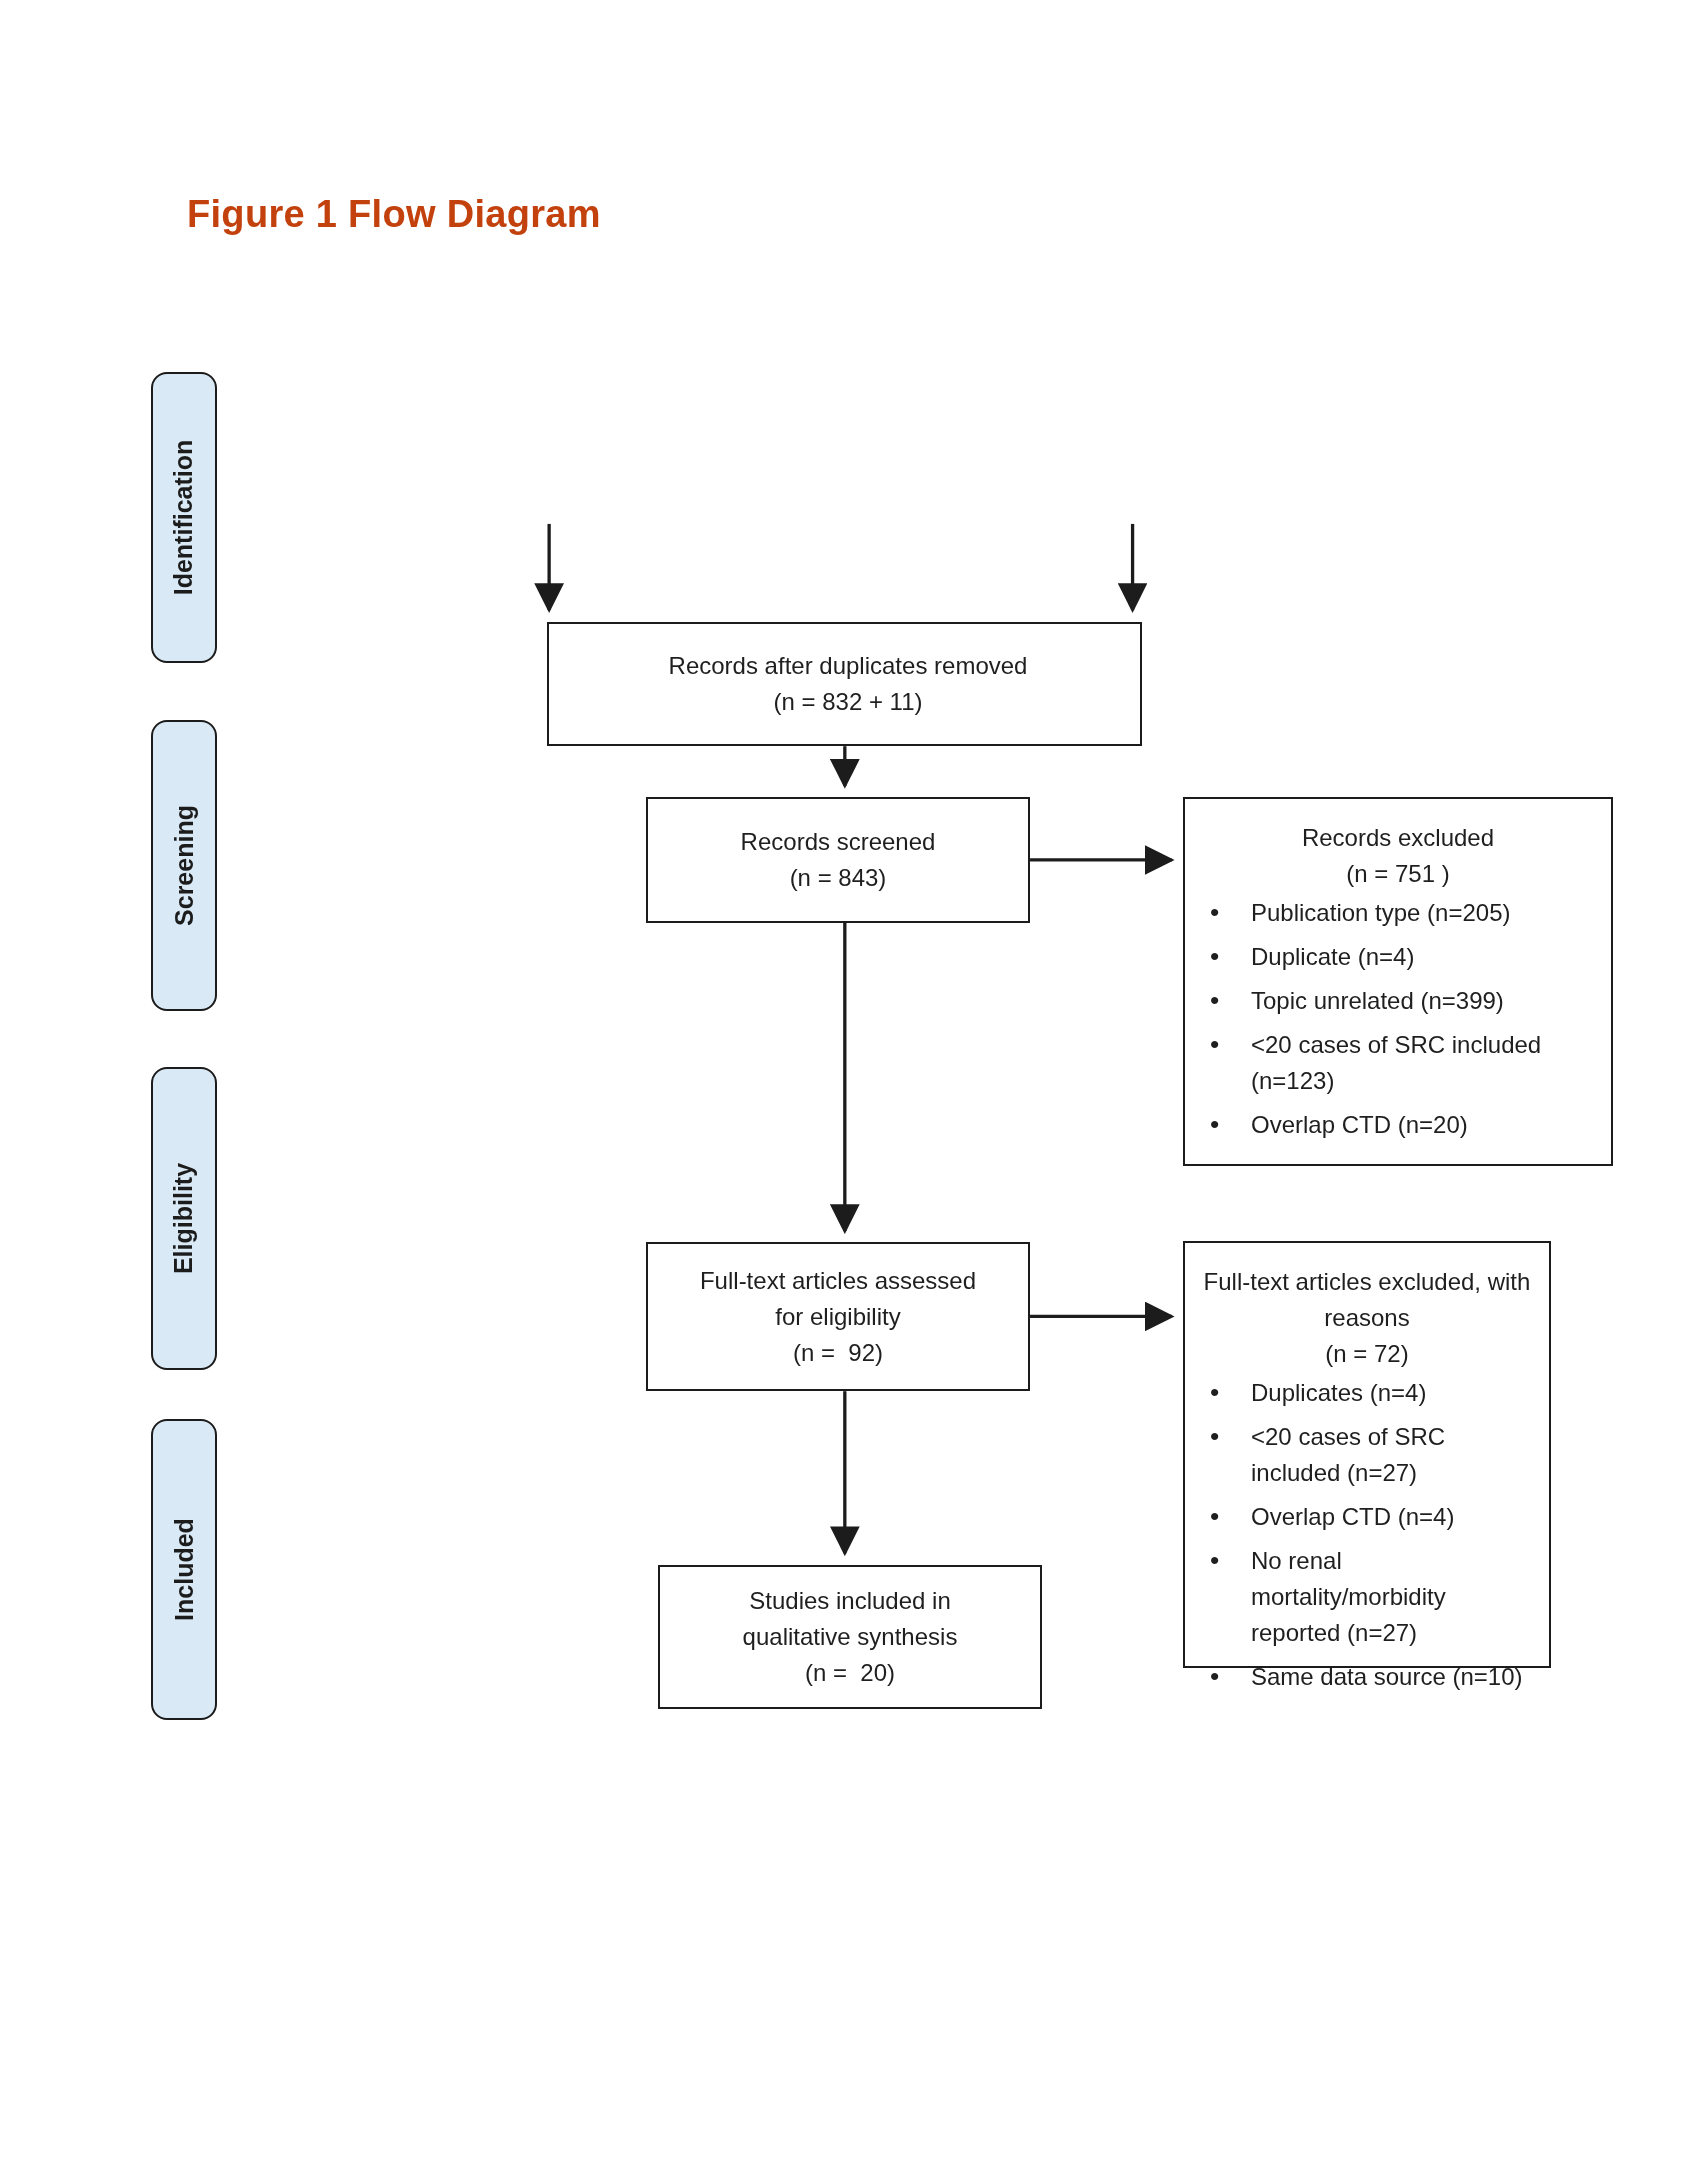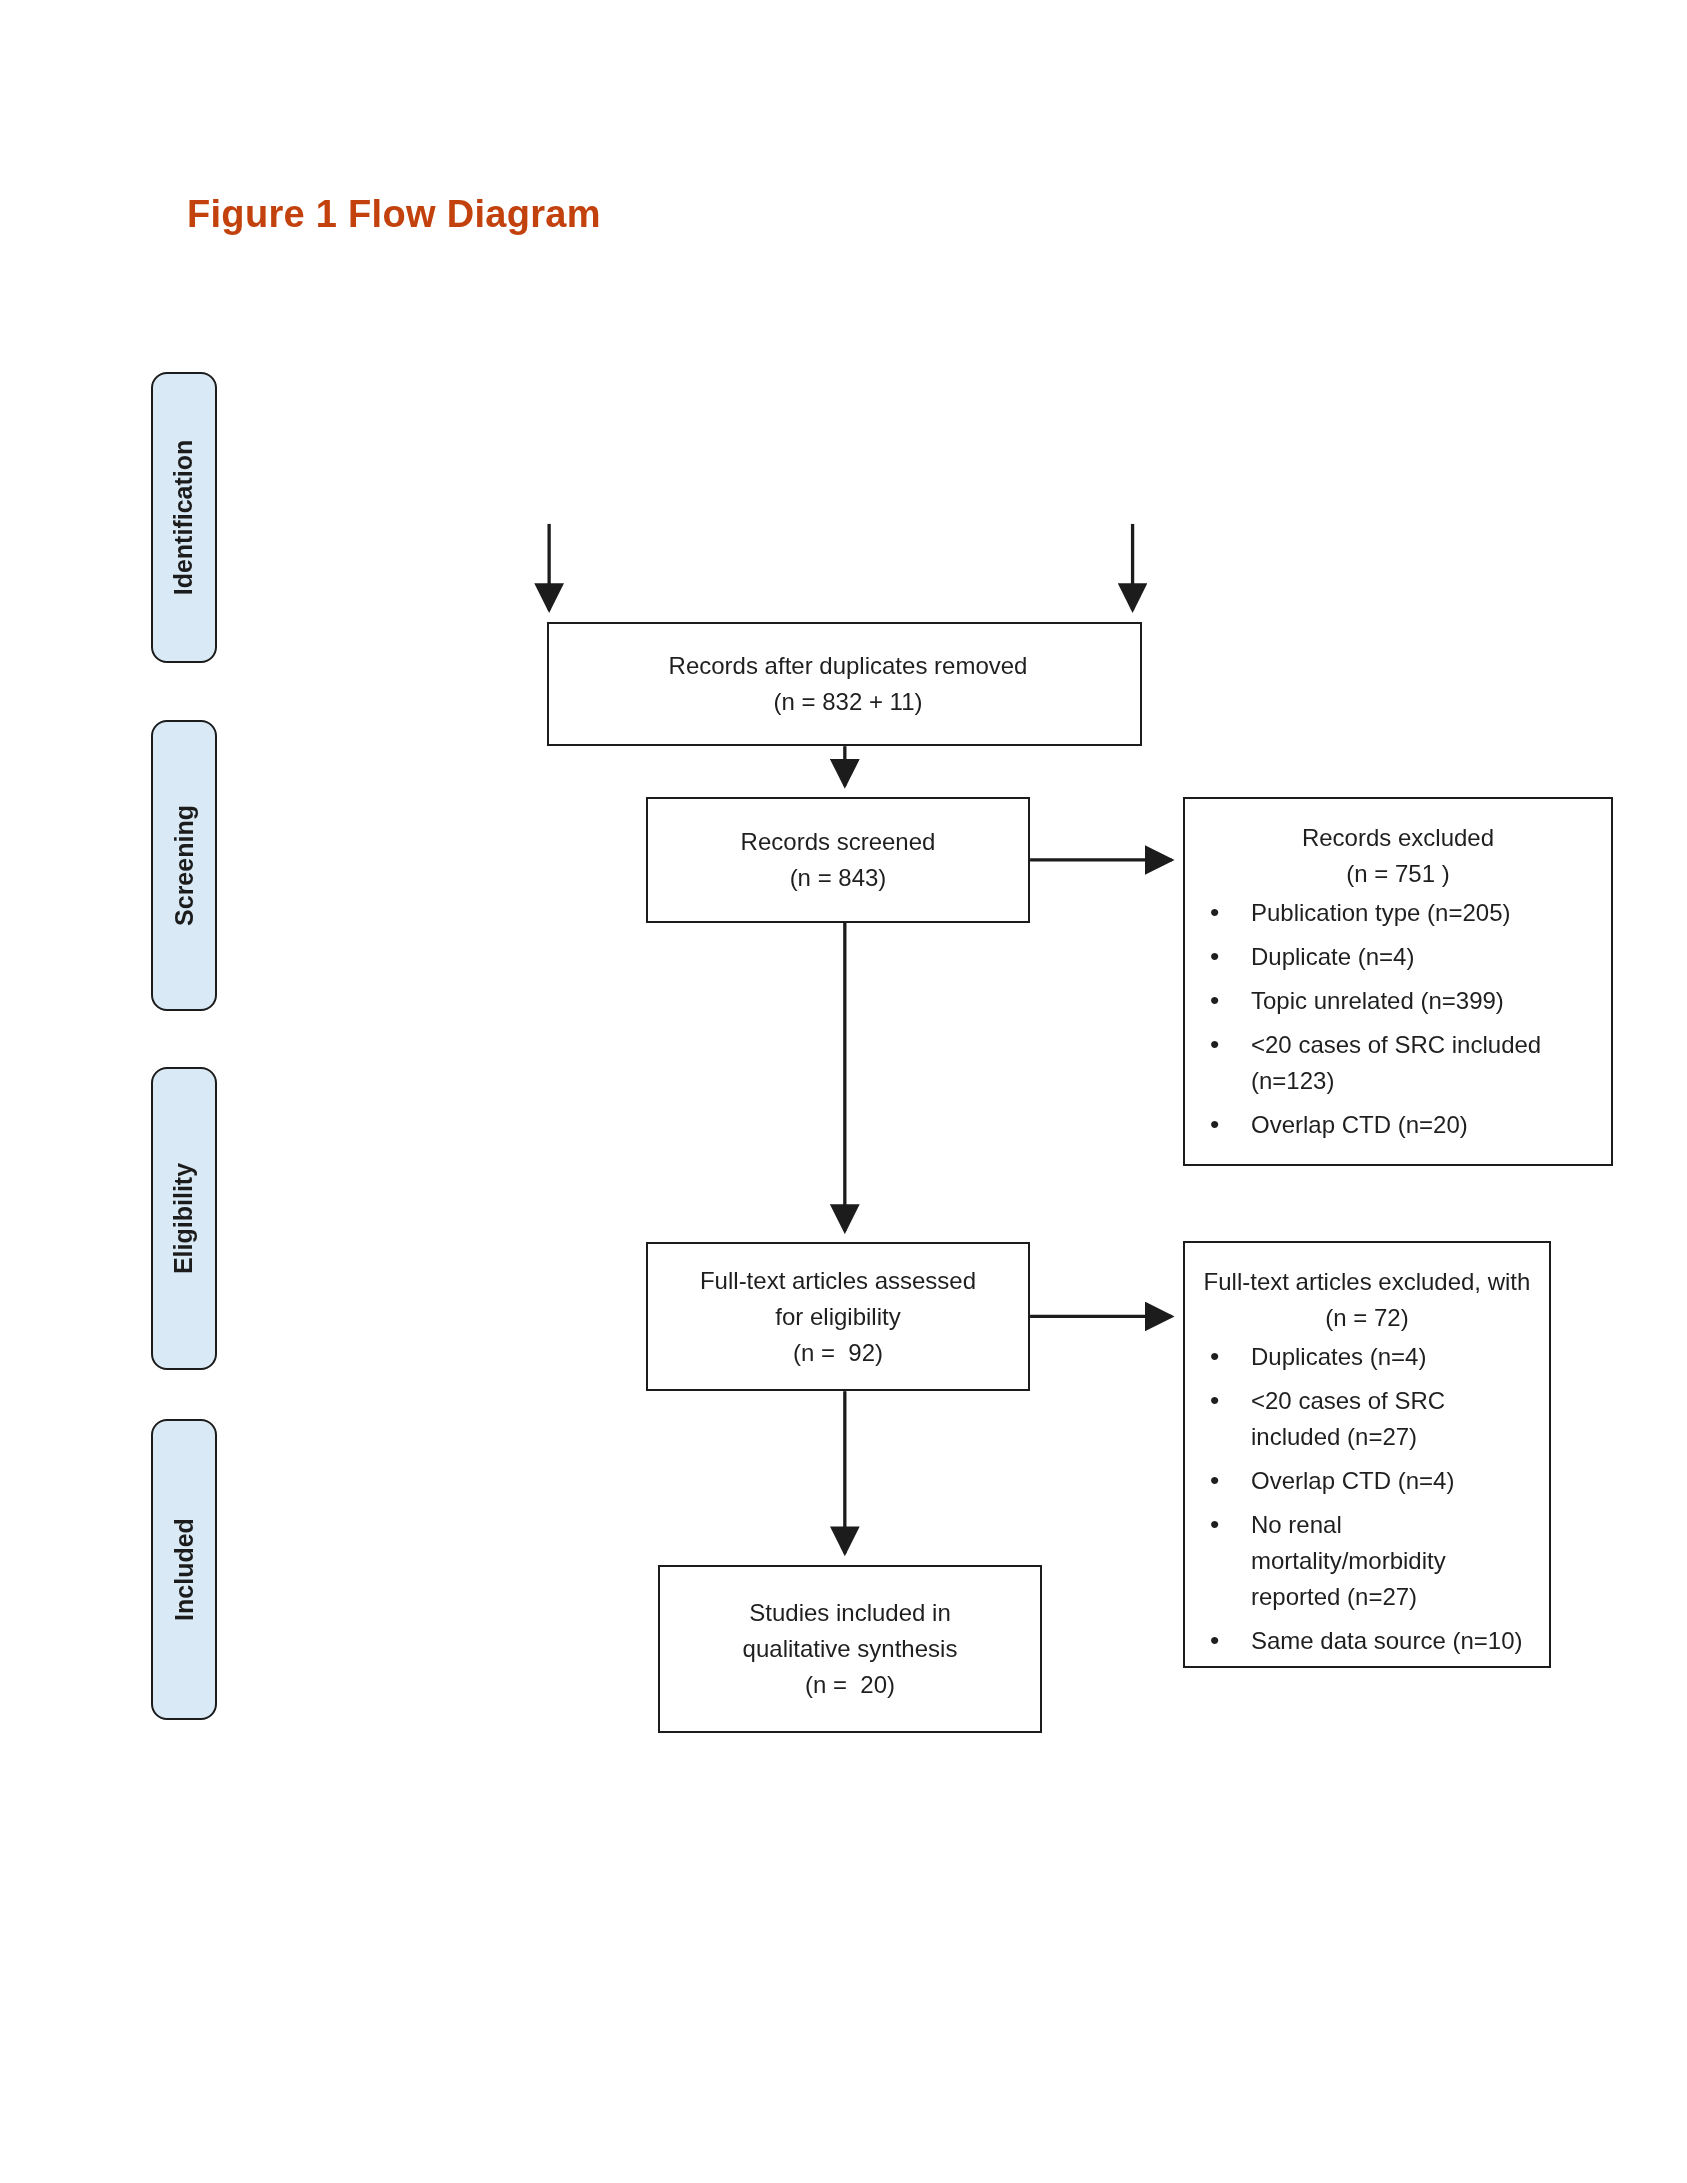--- a/index.html
+++ b/index.html
@@ -122,32 +122,33 @@
     <div class="lines">
         <div>Full-text articles assessed</div>
         <div>for eligibility</div>
         <div>(n =  92)</div>
       </div>
   </div>
 
   <div class="box excl" style="left:1183px; top:1241px; width:368px; height:427px;">
     <div class="excl-title">
         <div>Full-text articles excluded, with</div>
+        <div>reasons</div>
         <div>(n = 72)</div>
       </div>
     <ul class="bullets">
         <li>Duplicates (n=4)</li>
         <li>&lt;20 cases of SRC included (n=27)</li>
         <li>Overlap CTD (n=4)</li>
         <li>No renal mortality/morbidity reported (n=27)</li>
         <li>Same data source (n=10)</li>
       </ul>
   </div>
 
-  <div class="box" style="left:658px; top:1565px; width:384px; height:168px;">
+  <div class="box" style="left:658px; top:1565px; width:384px; height:144px;">
     <div class="lines">
         <div>Studies included in</div>
         <div>qualitative synthesis</div>
         <div>(n =  20)</div>
       </div>
   </div>
 
   <svg class="arrows" width="1687" height="2183" viewBox="0 0 2550 3300">
     <defs>
       <marker id="ah" viewBox="0 0 10 10" refX="9" refY="5" markerWidth="9" markerHeight="9" orient="auto-start-reverse">

